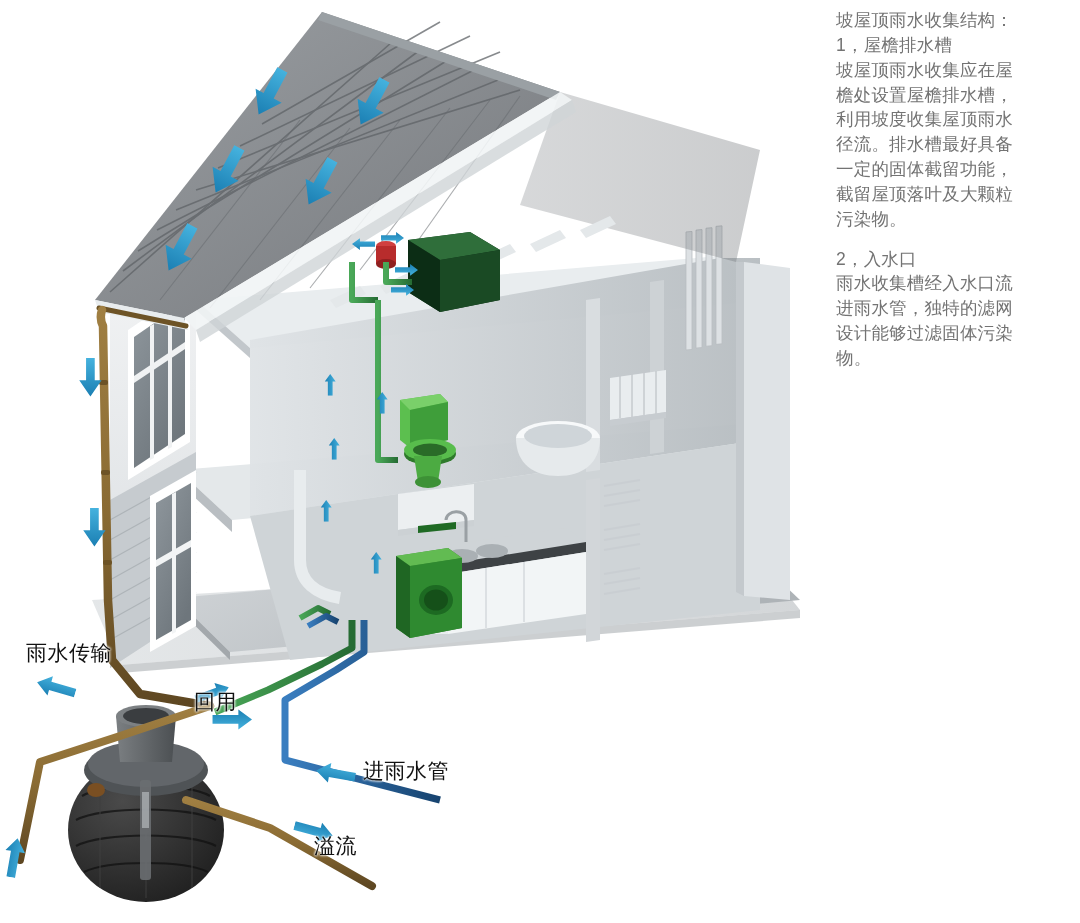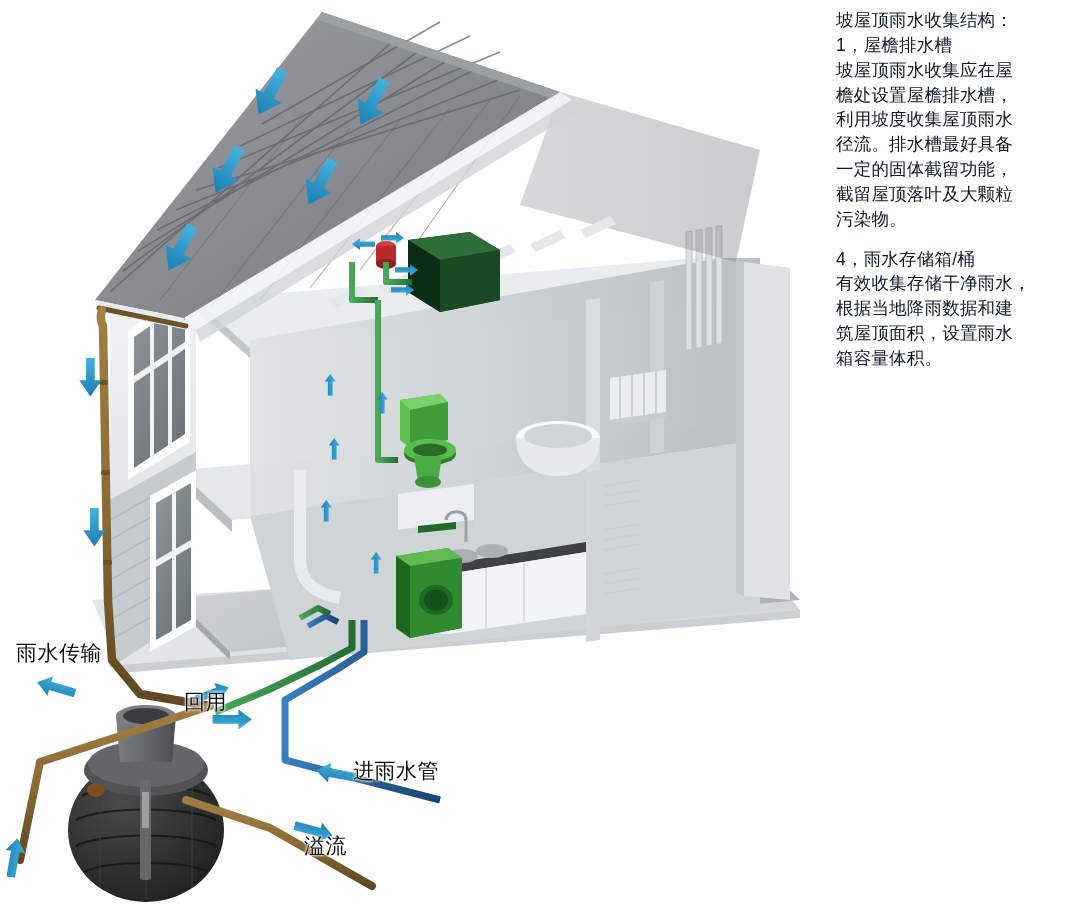--- a/index.html
+++ b/index.html
@@ -15,21 +15,21 @@
     position: relative;
     width: 1080px; height: 923px;
     background: #ffffff;
   }
 
   
   #text-panel {
     position: absolute;
     left: 836px; top: 8px;
     width: 240px; height: 910px;
-    color: #0f172a;
+    color: #737373;
     font-size: 17.5px;
     line-height: 1.42;
     letter-spacing: 0.2px;
   }
   .text-block { margin-bottom: 13px; white-space: pre-wrap; }
   .text-block.first { margin-bottom: 15px; }
 
   
   #illustration {
     position: absolute;
@@ -40,20 +40,21 @@
 
   
   .callout {
     position: absolute;
     color: #111111;
     font-size: 21px;
     font-weight: 500;
     letter-spacing: 0.5px;
     white-space: nowrap;
     text-shadow: 0 0 3px #fff, 0 0 3px #fff, 0 0 2px #fff;
+    margin-left: 10px;
   }
   #label-transport { left: 16px;  top: 639px; }
   #label-reuse     { left: 184px; top: 688px; }
   #label-municipal { left: 353px; top: 757px; }
   #label-overflow  { left: 304px; top: 832px; }
 </style>
 </head>
 <body>
 
 <div id="page">
@@ -494,20 +495,20 @@
   <div id="text-panel">
     <div class="text-block first">坡屋顶雨水收集结构：
 1，屋檐排水槽
 坡屋顶雨水收集应在屋
 檐处设置屋檐排水槽，
 利用坡度收集屋顶雨水
 径流。排水槽最好具备
 一定的固体截留功能，
 截留屋顶落叶及大颗粒
 污染物。</div>
-    <div class="text-block">4，雨水存储箱/桶
-有效收集存储干净雨水，
-根据当地降雨数据和建
-筑屋顶面积，设置雨水
-箱容量体积。</div>
+    <div class="text-block">2，入水口
+雨水收集槽经入水口流
+进雨水管，独特的滤网
+设计能够过滤固体污染
+物。</div>
   </div>
 
 </div>
 
 </body></html>

